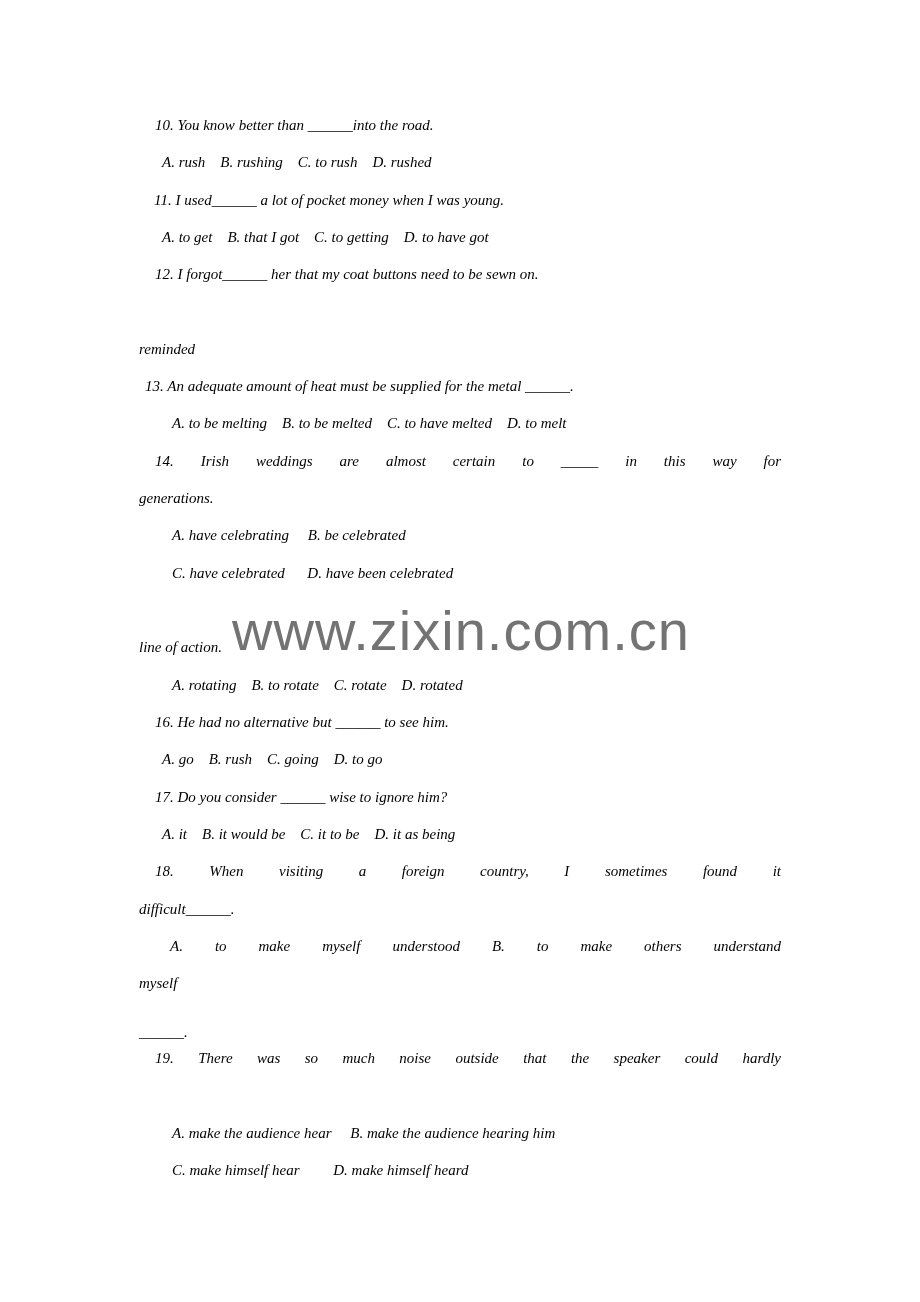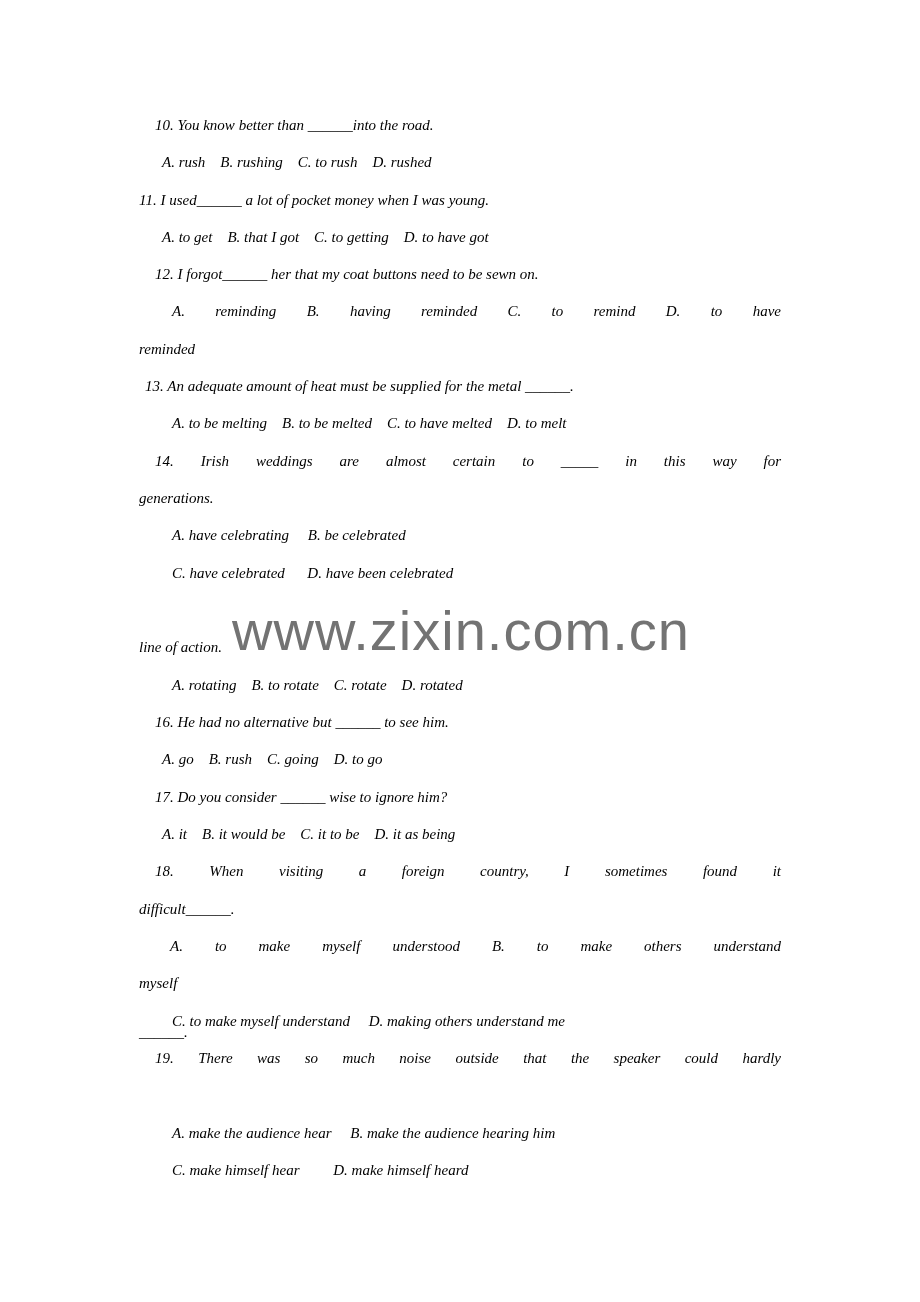--- a/index.html
+++ b/index.html
@@ -12,39 +12,37 @@
   .page { position: absolute; inset: 0; z-index: 1; }
 </style>
 </head>
 <body>
 
 <div class="watermark">www.zixin.com.cn</div>
 
 <div class="page">
   <div class="line" style="left:155px;top:113px">10. You know better than ______into the road.</div>
   <div class="line" style="left:162px;top:150px">A. rush    B. rushing    C. to rush    D. rushed</div>
-  <div class="line" style="left:139px;top:188px">11. I used______ a lot of pocket money when I was young.</div>
+  <div class="line" style="left:154px;top:188px">11. I used______ a lot of pocket money when I was young.</div>
   <div class="line" style="left:162px;top:225px">A. to get    B. that I got    C. to getting    D. to have got</div>
   <div class="line" style="left:155px;top:262px">12. I forgot______ her that my coat buttons need to be sewn on.</div>
-  <div class="line just" style="left:172px;top:299px;width:609px">A. reminding   B. having reminded   C. to remind    D. to have</div>
   <div class="line" style="left:139px;top:337px">reminded</div>
   <div class="line" style="left:145px;top:374px">13. An adequate amount of heat must be supplied for the metal ______.</div>
   <div class="line" style="left:172px;top:411px">A. to be melting    B. to be melted    C. to have melted    D. to melt</div>
   <div class="line just" style="left:155px;top:449px;width:626px">14. Irish weddings are almost certain to _____ in this way for</div>
   <div class="line" style="left:139px;top:486px">generations.</div>
   <div class="line" style="left:172px;top:523px">A. have celebrating     B. be celebrated</div>
   <div class="line" style="left:172px;top:561px">C. have celebrated      D. have been celebrated</div>
   <div class="line" style="left:139px;top:635px">line of action.</div>
   <div class="line" style="left:172px;top:673px">A. rotating    B. to rotate    C. rotate    D. rotated</div>
   <div class="line" style="left:155px;top:710px">16. He had no alternative but ______ to see him.</div>
   <div class="line" style="left:162px;top:747px">A. go    B. rush    C. going    D. to go</div>
   <div class="line" style="left:155px;top:785px">17. Do you consider ______ wise to ignore him?</div>
   <div class="line" style="left:162px;top:822px">A. it    B. it would be    C. it to be    D. it as being</div>
   <div class="line just" style="left:155px;top:859px;width:626px">18. When visiting a foreign country, I sometimes found it</div>
   <div class="line" style="left:139px;top:897px">difficult______.</div>
   <div class="line just" style="left:170px;top:934px;width:611px">A. to make myself understood    B. to make others understand</div>
   <div class="line" style="left:139px;top:971px">myself</div>
-  <div class="line" style="left:172px;top:1009px">C. to make myself understand     D. making others understand me</div>
   <div class="line just" style="left:155px;top:1046px;width:626px">19. There was so much noise outside that the speaker could hardly</div>
   <div class="line" style="left:139px;top:1020px">______.</div>
   <div class="line" style="left:172px;top:1121px">A. make the audience hear     B. make the audience hearing him</div>
   <div class="line" style="left:172px;top:1158px">C. make himself hear         D. make himself heard</div>
 </div>
 
 </body></html>

